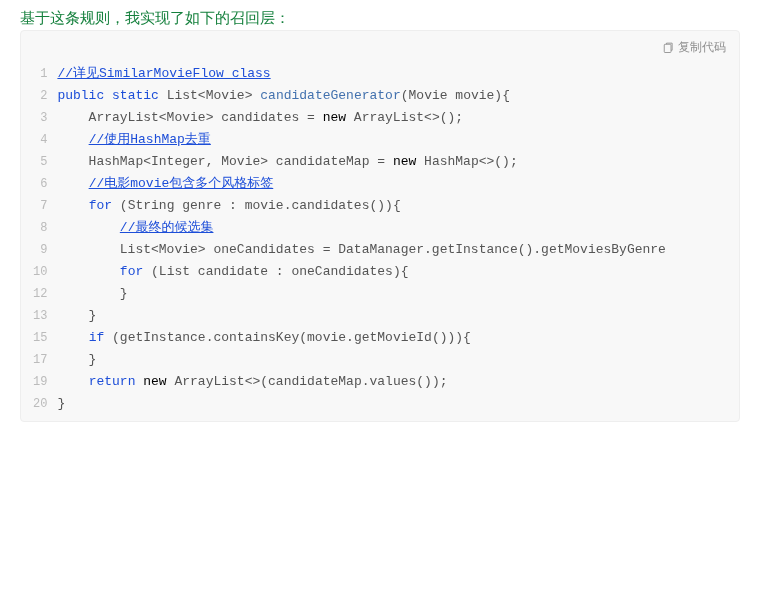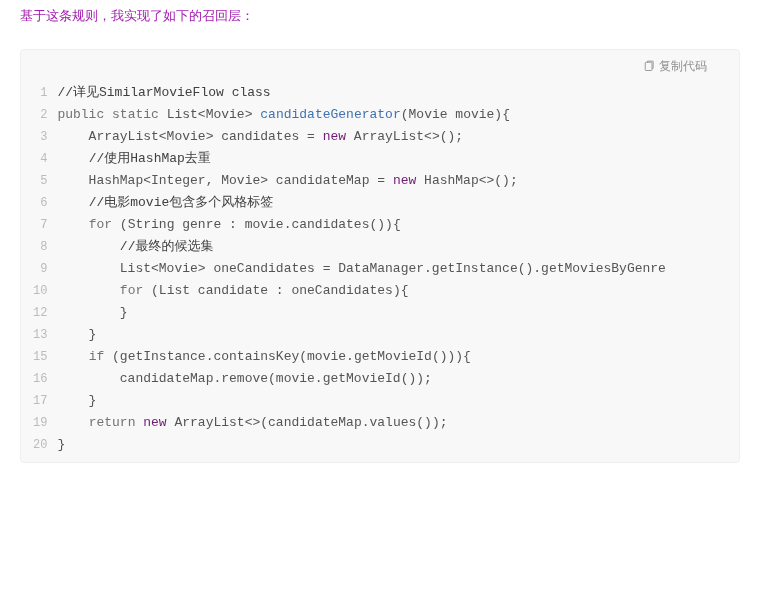--- a/index.html
+++ b/index.html
@@ -3,37 +3,36 @@
 <meta charset="utf-8">
 <style>
   * { box-sizing: border-box; margin: 0; padding: 0; }
   body {
     background: #ffffff;
     font-family: -apple-system, BlinkMacSystemFont, "Segoe UI", "PingFang SC", "Microsoft YaHei", sans-serif;
     padding: 6px 20px 20px 20px;
     width: 760px;
   }
   .intro {
-    color: #a21caf;
-    font-size: 13px;
+    color: #15803d;
+    font-size: 15px;
     line-height: 1.6;
-    margin-bottom: 22px;
   }
   .code-block {
     background: #f8f8f8;
     border: 1px solid #eeeeee;
     border-radius: 4px;
     position: relative;
     padding-top: 32px;
     padding-bottom: 6px;
   }
   .copy-btn {
     position: absolute;
     top: 8px;
-    right: 32px;
+    right: 13px;
     color: #909090;
     font-size: 12px;
     cursor: pointer;
     display: flex;
     align-items: center;
     gap: 4px;
   }
   .copy-icon {
     width: 12px;
     height: 12px;
@@ -53,25 +52,25 @@
     padding: 0 10px 0 12px;
     user-select: none;
     width: 34px;
     font-size: 12px;
   }
   .code {
     white-space: pre;
     color: #555555;
     padding-right: 10px;
   }
-  .tok-comment { color: #404040; }
-  .tok-keyword { color: #737373; }
+  .tok-comment { color: #1d4ed8; text-decoration: underline; }
+  .tok-keyword { color: #1d4ed8; }
   .tok-type    { color: #555555; }
   .tok-funcdef { color: #4271ae; }
-  .tok-new     { color: #701a75; }
+  .tok-new     { color: #000000; }
 </style>
 </head>
 <body>
 
 <p class="intro">基于这条规则，我实现了如下的召回层：</p>
 
 <div class="code-block">
   <div class="copy-btn">
     <span class="copy-icon">
       <svg viewBox="0 0 16 16" width="12" height="12" fill="none" stroke="#909090" stroke-width="1.2">
@@ -129,24 +128,20 @@
         </tr>
         <tr>
           <td class="gutter">13</td>
           <td class="code"><span>    }</span></td>
         </tr>
         <tr>
           <td class="gutter">15</td>
           <td class="code"><span>    </span><span class="tok-keyword">if</span><span> (getInstance.containsKey(movie.getMovieId())){</span></td>
         </tr>
         <tr>
-          <td class="gutter">16</td>
-          <td class="code"><span>        candidateMap.remove(movie.getMovieId());</span></td>
-        </tr>
-        <tr>
           <td class="gutter">17</td>
           <td class="code"><span>    }</span></td>
         </tr>
         <tr>
           <td class="gutter">19</td>
           <td class="code"><span>    </span><span class="tok-keyword">return</span><span> </span><span class="tok-new">new</span><span> ArrayList&lt;&gt;(candidateMap.values());</span></td>
         </tr>
         <tr>
           <td class="gutter">20</td>
           <td class="code"><span>}</span></td>

